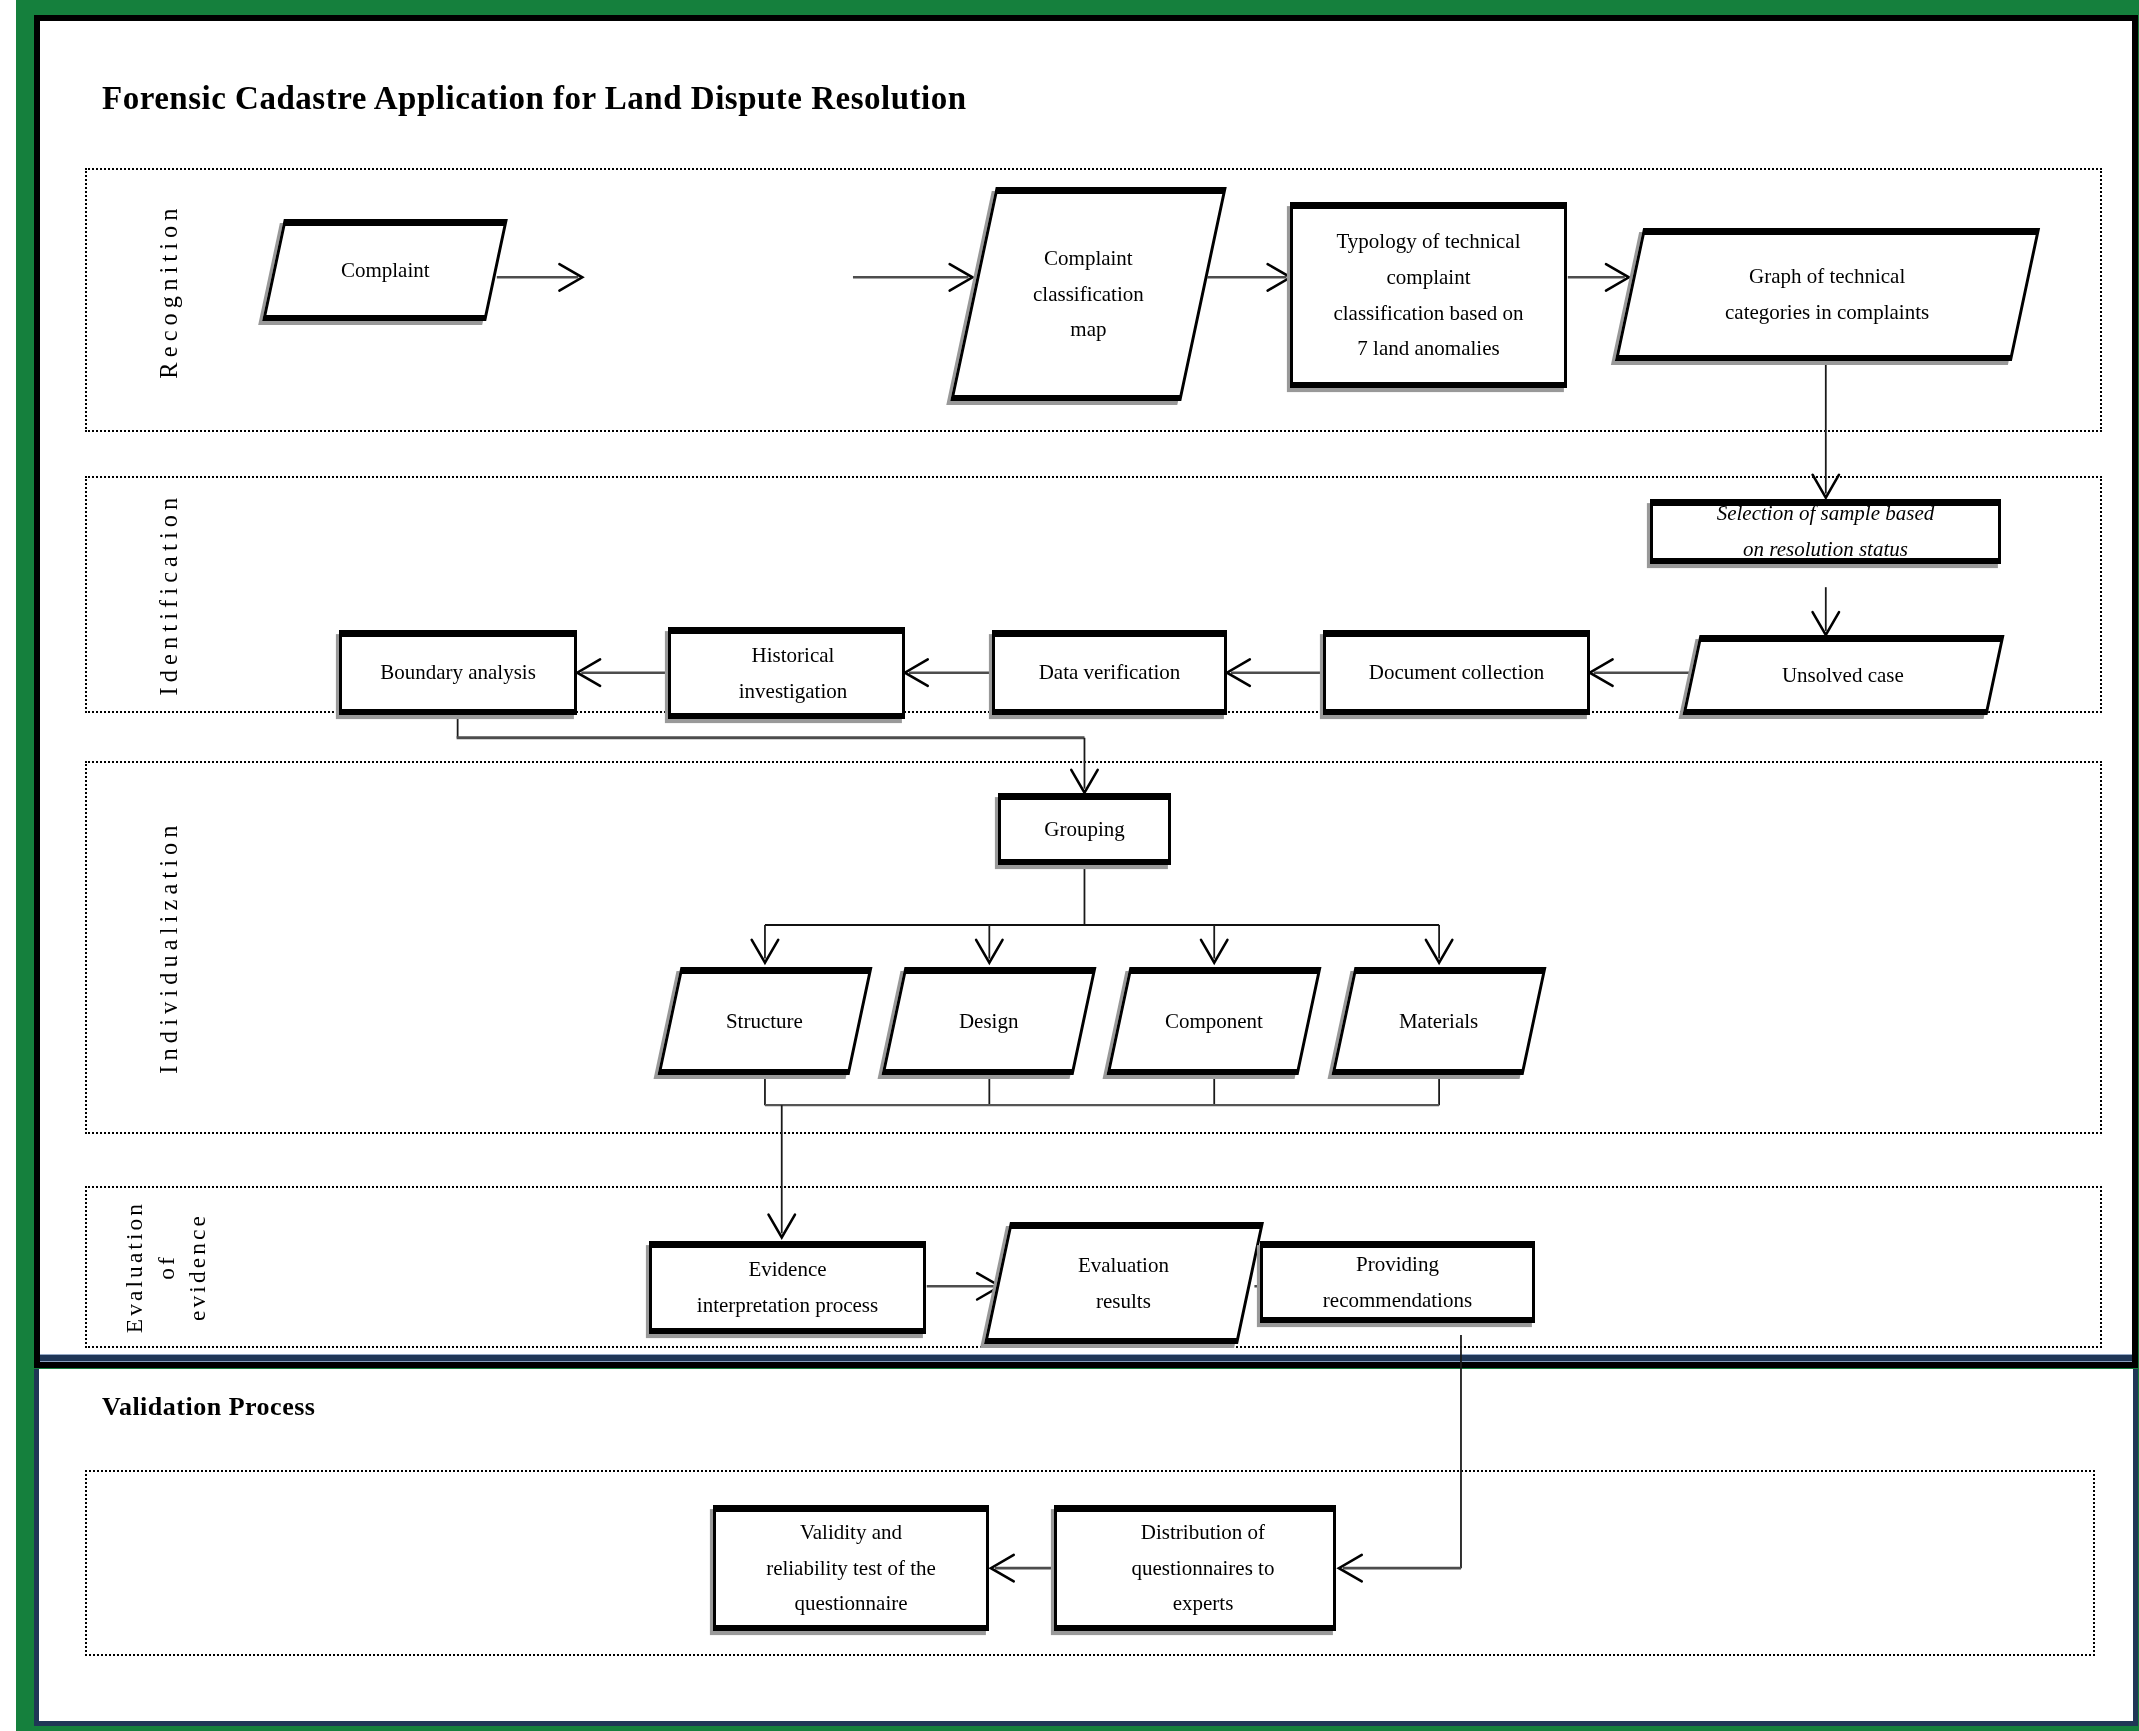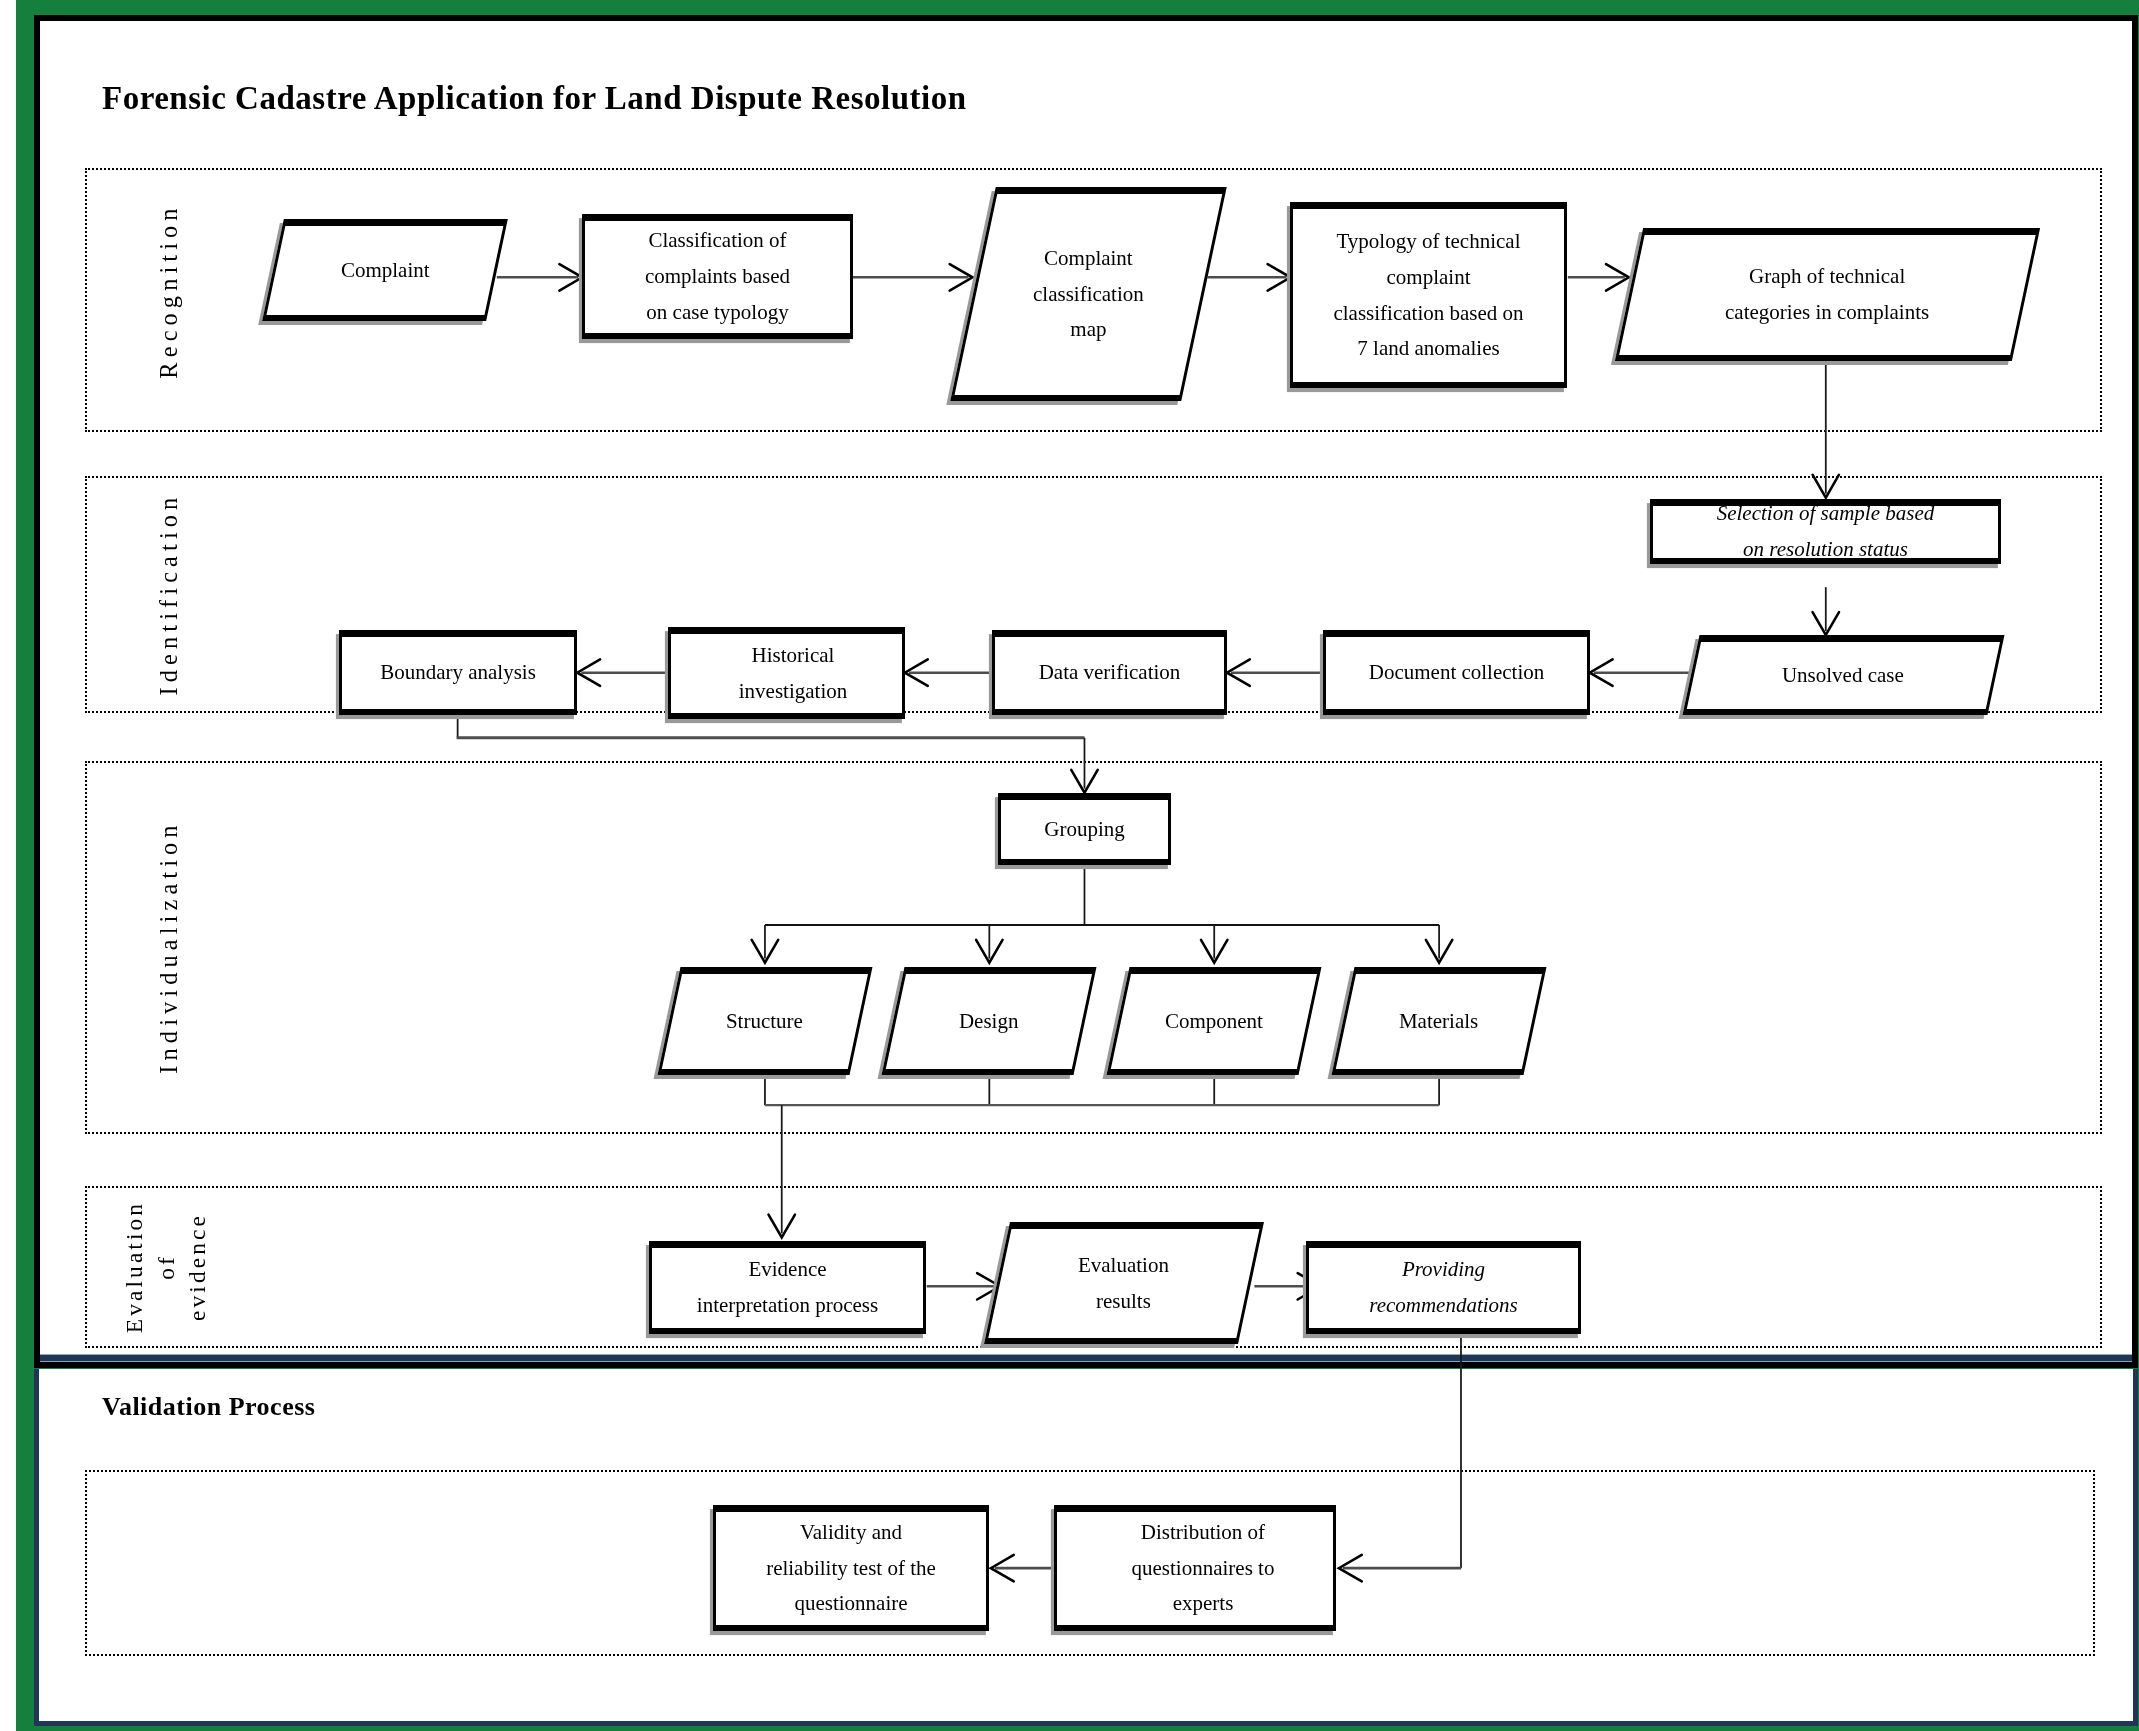--- a/index.html
+++ b/index.html
@@ -127,25 +127,20 @@
     <path class="flow" d="M2840 3082 H2608"></path>
     <path class="head" d="M2645 3056 L2600 3082 L2645 3108"></path>
 
     <path class="flow" d="M2040 3082 H1924"></path>
     <path class="head" d="M1961 3056 L1916 3082 L1961 3108"></path>
   </svg>
 
   <div class="node pgram" style="left:257px;top:219px;width:224px;height:102px;">
     <div class="node-label">Complaint</div>
   </div>
-  <div class="node" style="left:566px;top:214px;width:271px;height:125px;">
-    <div class="node-label">Classification of
-complaints based
-on case typology</div>
-  </div>
   <div class="node pgram" style="left:957px;top:187px;width:231px;height:214px;">
     <div class="node-label">Complaint
 classification
 map</div>
   </div>
   <div class="node" style="left:1274px;top:202px;width:277px;height:186px;">
     <div class="node-label">Typology of technical
 complaint
 classification based on
 7 land anomalies</div>
@@ -193,21 +188,21 @@
   </div>
 
   <div class="node" style="left:633px;top:1241px;width:277px;height:93px;">
     <div class="node-label">Evidence
 interpretation process</div>
   </div>
   <div class="node pgram" style="left:981px;top:1222px;width:254px;height:122px;">
     <div class="node-label">Evaluation
 results</div>
   </div>
-  <div class="node" style="left:1290px;top:1241px;width:275px;height:93px;font-style:italic;">
+  <div class="node" style="left:1244px;top:1241px;width:275px;height:82px;">
     <div class="node-label">Providing
 recommendations</div>
   </div>
 
   <div class="node" style="left:697px;top:1505px;width:276px;height:126px;align-items:center;">
     <div class="node-label">Validity and
 reliability test of the
 questionnaire</div>
   </div>
   <div class="node" style="left:1038px;top:1505px;width:282px;height:126px;padding-left:16px;">

